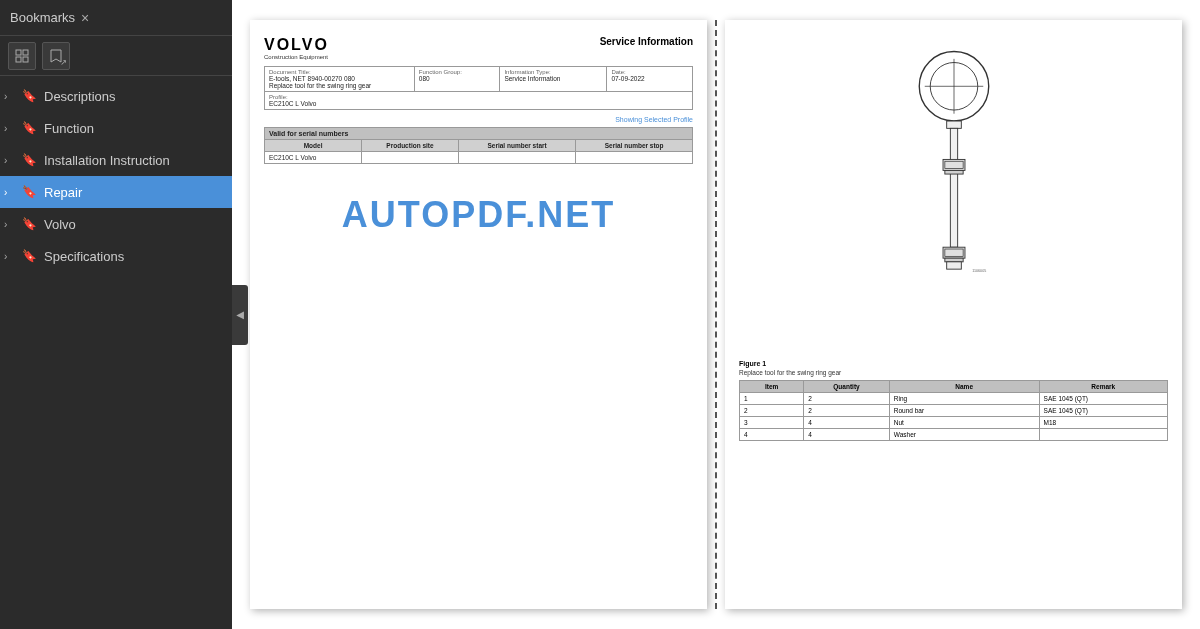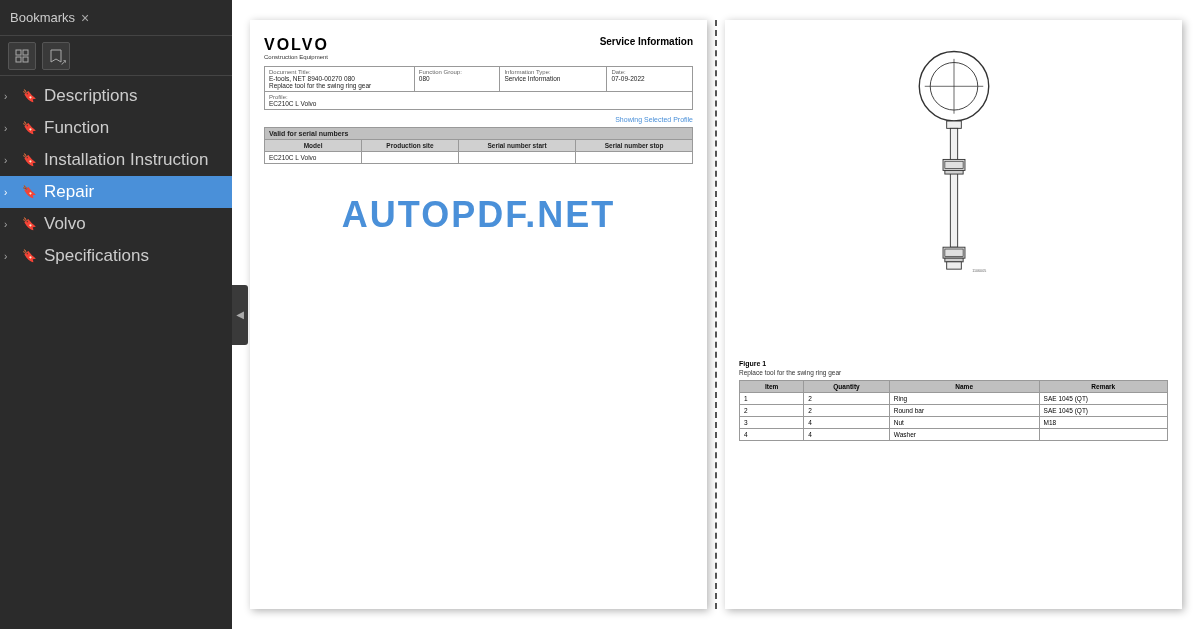--- a/index.html
+++ b/index.html
@@ -73,21 +73,21 @@
       font-size: 10px;
       width: 12px;
       color: #aaa;
     }
     .sidebar-item.active .chevron { color: #fff; }
     .bookmark-icon {
       font-size: 12px;
       width: 16px;
       text-align: center;
     }
-    .item-label { font-size: 17px; }
+    .item-label { font-size: 13px; }
 
     
     .main-content {
       flex: 1;
       background: #e8e8e8;
       display: flex;
       overflow: hidden;
       position: relative;
     }
     .collapse-handle {

